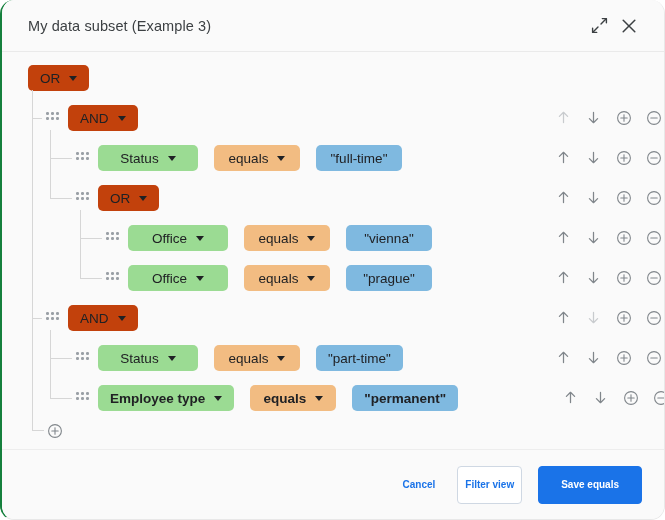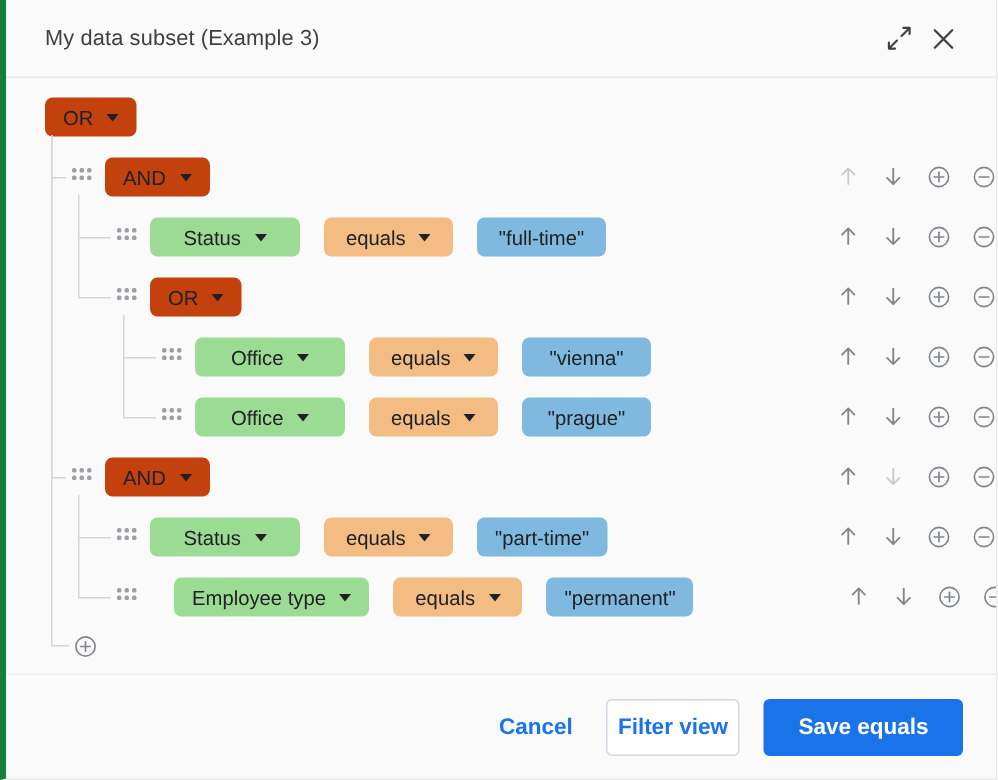--- a/index.html
+++ b/index.html
@@ -11,26 +11,27 @@
     font-family: "Liberation Sans", sans-serif;
     -webkit-font-smoothing: antialiased;
   }
 
   .dialog {
     position: relative;
     width: 665px;
     height: 520px;
     box-sizing: border-box;
     background: #fafafa;
-    border-left: 4px solid #15803d;
+    border-left: 2px solid #15803d;
     border-right: 1px solid #e8e8e8;
     border-bottom: 1px solid #e8e8e8;
     overflow: hidden;
     display: flex;
     flex-direction: column;
+    border-radius: 14px;
   }
 
   
   .header {
     height: 52px;
     min-height: 52px;
     background: #fafafa;
     border-bottom: 1px solid #eaeaea;
     display: flex;
     align-items: center;
@@ -159,21 +160,21 @@
     background: #fafafa;
     border-top: 1px solid #ededed;
     display: flex;
     align-items: center;
     justify-content: flex-end;
     gap: 16px;
     padding-right: 22px;
     box-sizing: border-box;
   }
   .btn {
-    font-size: 15px;
+    font-size: 10px;
     cursor: pointer;
     box-sizing: border-box;
     display: inline-flex;
     align-items: center;
     justify-content: center;
     white-space: nowrap;
   }
   .btn-text {
     color: #1a73e8;
     font-weight: bold;
@@ -533,21 +534,21 @@
           </div>
         </div>
         <div class="handle" style="left: 74px; top: 340px;">
           <i></i>
           <i></i>
           <i></i>
           <i></i>
           <i></i>
           <i></i>
         </div>
-        <div class="pill-wrap" style="left: 112px; top: 333px; gap: 0px;">
+        <div class="pill-wrap" style="left: 96px; top: 333px; gap: 0px; font-weight: bold;">
           <div class="pill field" style="min-width: 100px;">
             <span>Employee type</span>
             <span class="caret"></span>
           </div>
           <div class="pill cmp" style="min-width: 86px; margin-left: 16px;">
             <span>equals</span>
             <span class="caret"></span>
           </div>
           <div class="pill val" style="min-width: 86px; margin-left: 16px;">
             <span>"permanent"</span>

